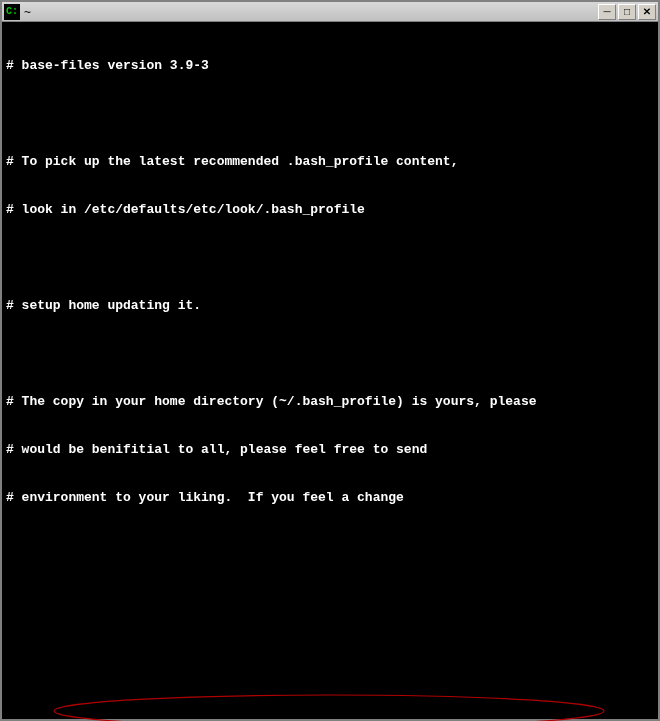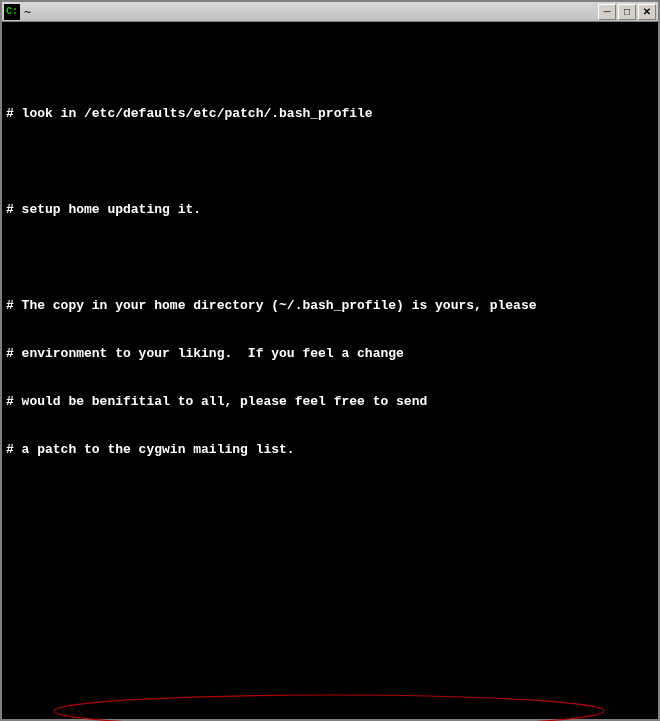--- a/index.html
+++ b/index.html
@@ -98,29 +98,30 @@
   <div class="titlebar">
     <div class="titlebar-icon">C:</div>
     <div class="titlebar-title">~</div>
     <div class="win-buttons">
       <div class="win-btn">─</div>
       <div class="win-btn">□</div>
       <div class="win-btn">✕</div>
     </div>
   </div>
   <div class="terminal">
+    <div class="terminal-line"># base-files version 3.9-3</div>
     <div class="terminal-line"></div>
-    <div class="terminal-line"># look in /etc/defaults/etc/patch/.bash_profile</div>
+    <div class="terminal-line"># To pick up the latest recommended .bash_profile content,</div>
+    <div class="terminal-line"># look in /etc/defaults/etc/look/.bash_profile</div>
     <div class="terminal-line"></div>
     <div class="terminal-line"># setup home updating it.</div>
     <div class="terminal-line"></div>
     <div class="terminal-line"># The copy in your home directory (~/.bash_profile) is yours, please</div>
+    <div class="terminal-line"># would be benifitial to all, please feel free to send</div>
     <div class="terminal-line"># environment to your liking.  If you feel a change</div>
-    <div class="terminal-line"># would be benifitial to all, please feel free to send</div>
-    <div class="terminal-line"># a patch to the cygwin mailing list.</div>
     <div class="terminal-line"></div>
     
     
     
     
     
     
     
     
     

